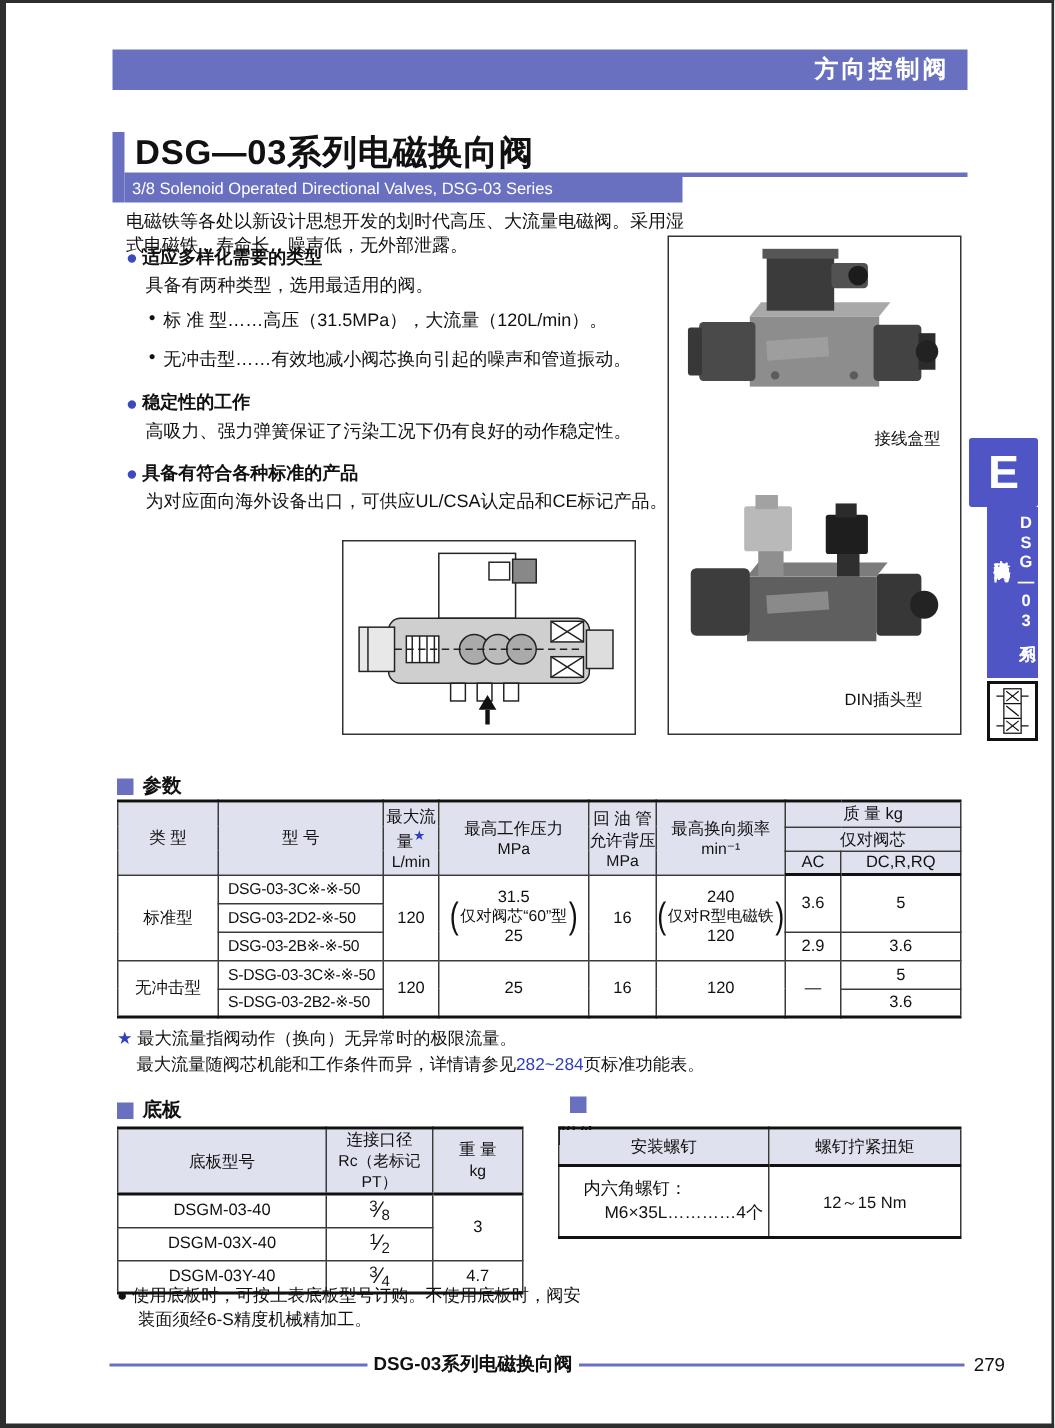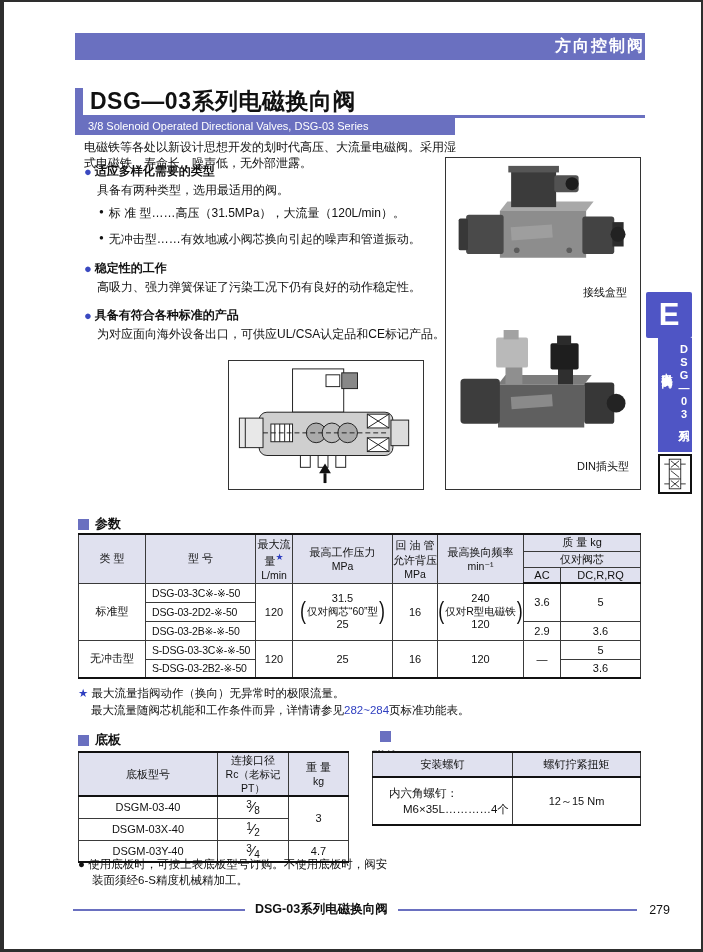--- a/index.html
+++ b/index.html
@@ -7,21 +7,21 @@
         font-family:"Liberation Sans","DejaVu Sans",sans-serif;color:#111;}
   
   .edge{position:absolute;background:#2e2e2e;}
   .edge.l{left:0;top:0;width:4px;height:952px;}
   .edge.t{left:0;top:0;width:703px;height:2px;}
   .edge.r{right:0;top:0;width:2px;height:952px;}
   .edge.b{left:0;bottom:0;width:703px;height:3px;}
 
   
   .category-bar{position:absolute;left:75px;top:33px;width:570px;height:27px;background:#6a70c0;
-    display:flex;justify-content:flex-end;align-items:center;box-sizing:border-box;}
+    display:flex;justify-content:flex-end;align-items:center;padding-right:12px;box-sizing:border-box;}
   .category-bar span{color:#fff;font-weight:bold;font-size:16px;letter-spacing:2px;}
 
   .title-accent{position:absolute;left:75px;top:88px;width:8px;height:47px;background:#6a70c0;}
   .doc-title{position:absolute;left:90px;top:86px;font-size:23px;font-weight:bold;letter-spacing:.5px;}
   .title-rule{position:absolute;left:83px;top:115px;width:562px;height:3px;background:#6a70c0;}
   .subtitle-bar{position:absolute;left:83px;top:118px;width:372px;height:17px;background:#6a70c0;
     color:#fff;font-size:11px;font-weight:normal;line-height:17px;padding-left:5px;box-sizing:border-box;}
 
   .intro{position:absolute;left:84px;top:131px;width:382px;font-size:12px;line-height:16px;margin-top:8px;}
   .features{position:absolute;left:84px;top:163px;width:384px;font-size:12px;}
@@ -29,21 +29,21 @@
   .f-head .dot{color:#3a49c0;font-size:13px;}
   .f-body{margin-left:13px;line-height:15px;margin-bottom:7px;}
   .f-sub{margin-left:15px;margin-bottom:9px;display:flex;gap:5px;align-items:flex-start;}
   .f-sub .dot-s{font-size:8px;line-height:14px;color:#111;}
   .feature{margin-bottom:12px;}
 
   
   .photo-box{position:absolute;left:445px;top:157px;width:196px;height:333px;border:1px solid #333;
     background:#fff;box-sizing:border-box;}
   .photo-box .label1{position:absolute;right:13px;top:127px;font-size:11px;}
-  .photo-box .label2{position:absolute;right:11px;top:301px;font-size:11px;text-align:center;}
+  .photo-box .label2{position:absolute;right:25px;top:301px;font-size:11px;text-align:center;}
   .valve1{position:absolute;left:7px;top:6px;}
   .valve2{position:absolute;left:7px;top:172px;}
 
   
   .section-box{position:absolute;left:228px;top:360px;width:196px;height:130px;border:1px solid #333;
     background:#fff;box-sizing:border-box;}
   .section-box svg{position:absolute;left:2px;top:2px;}
 
   
   .tab-e{position:absolute;left:646px;top:292px;width:46px;height:46px;background:#4f55c5;border-radius:2px;
@@ -89,21 +89,21 @@
   .hdr2{line-height:14px;}
   .frac .num{font-size:10px;vertical-align:4px;}
   .frac .den{font-size:10px;vertical-align:-2px;}
   .frac-slash::before{content:"\2044";font-size:15px;}
   .screw-cell{text-align:left;padding-left:16px;line-height:16px;font-size:11.5px;}
   .screw-cell .l2{padding-left:14px;}
 
   .base-note{position:absolute;left:78px;top:856px;width:302px;font-size:11.5px;line-height:16px;
     padding-left:14px;text-indent:-14px;}
 
-  .footer{position:absolute;left:73px;top:901px;width:597px;display:flex;align-items:center;gap:10px;}
+  .footer{position:absolute;left:73px;top:901px;width:597px;display:flex;align-items:center;gap:4px;}
   .f-line{height:2px;background:#6a70c0;}
   .f-line.left{width:172px;}
   .f-line.right{flex:1;}
   .f-title{font-size:12.5px;font-weight:bold;white-space:nowrap;}
   .f-page{font-size:12.5px;margin-left:2px;}
 </style>
 </head>
 <body>
 
 <div class="page">

